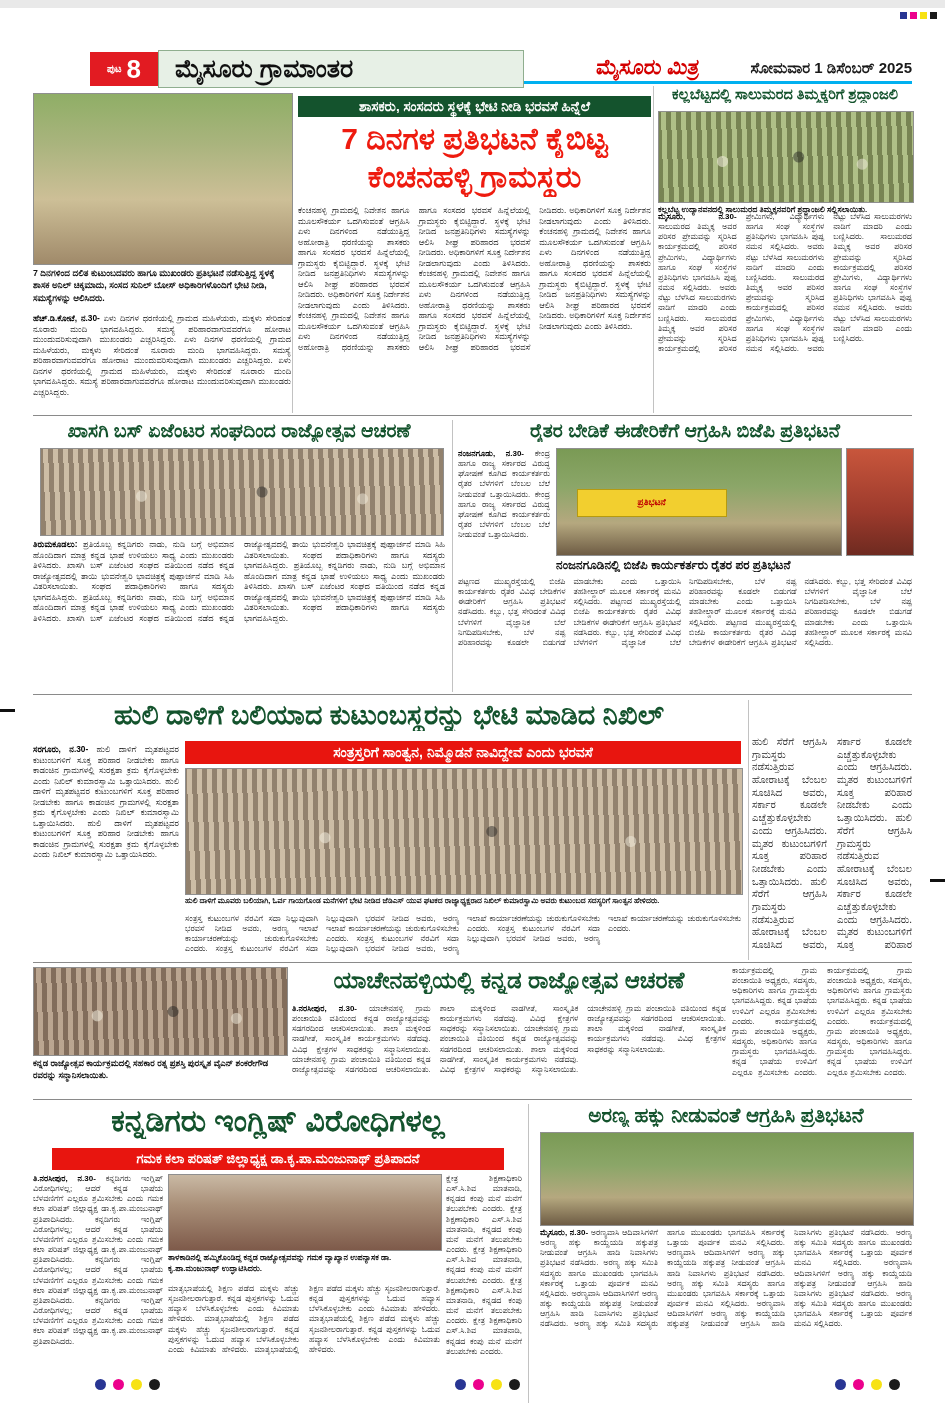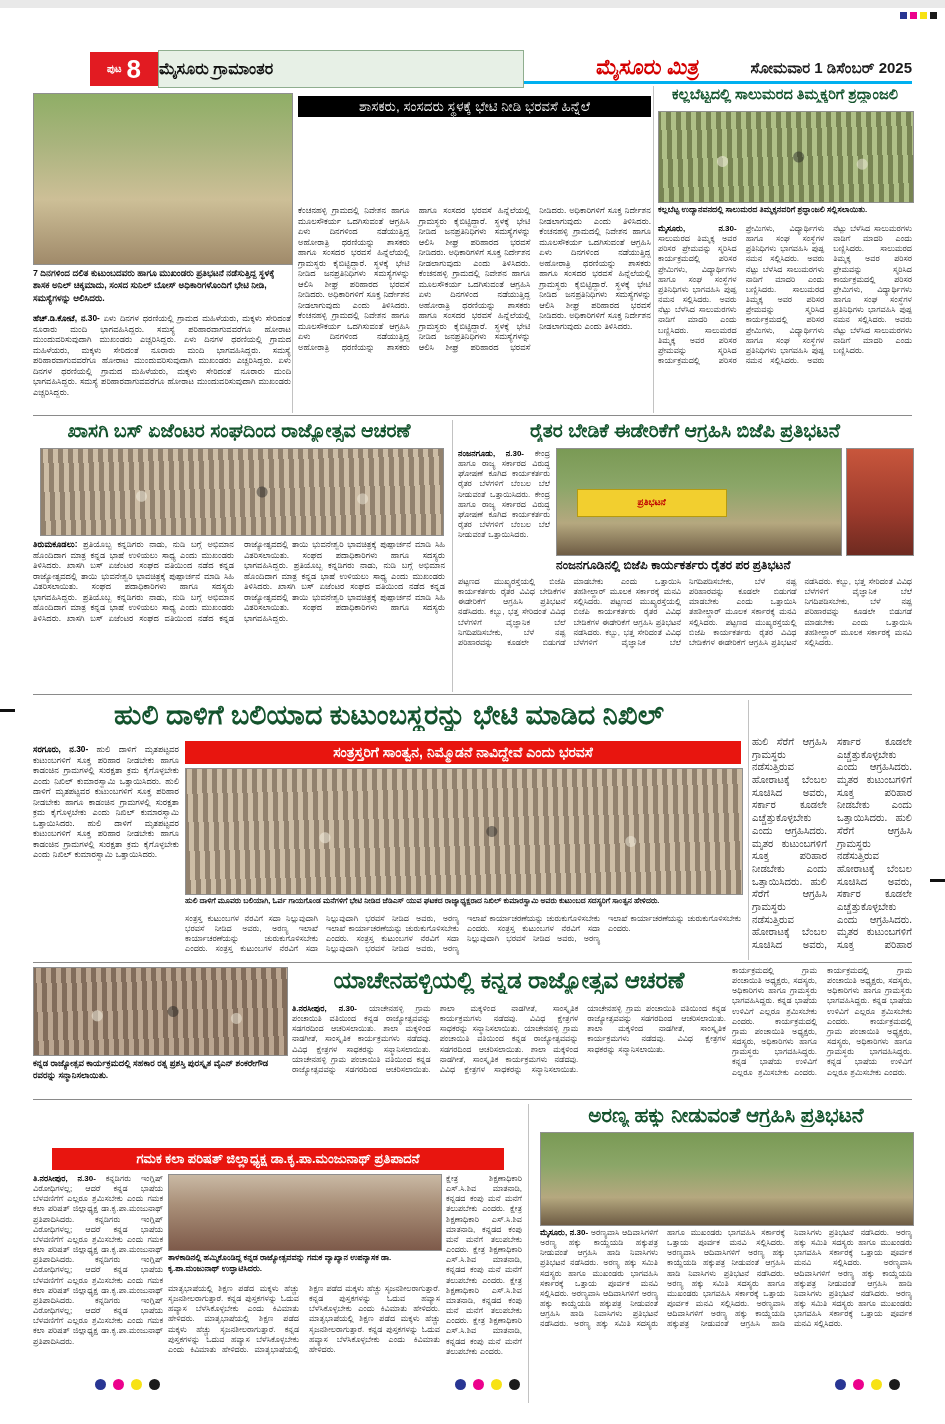--- a/index.html
+++ b/index.html
@@ -26,27 +26,27 @@
   .ph-b{background-color:#9ab06c;background-image:linear-gradient(180deg,#6f9a4f 0%,#9ab06c 45%,#c3b489 78%,#97805f 100%)}
   .ph-c{background-color:#c0ad93;background-image:linear-gradient(180deg,#ddd5c6 0%,#c0ad93 45%,#8d7a62 100%)}
   .ph-d{background-color:#a98f78;background-image:linear-gradient(180deg,#c9b9a4 0%,#a98f78 40%,#7e5a4a 100%)}
   .ph-e{background-color:#8ba668;background-image:linear-gradient(180deg,#7a9a55 0%,#8ba668 35%,#b5a87f 70%,#6e5c44 100%)}
   .ph-sliver{background:linear-gradient(180deg,#c8563c,#9c3a2c 60%,#6e2a20);border:1px solid #8f8f8f}
   .fleck2{background-image:
      radial-gradient(circle at 25% 55%, rgba(240,235,220,.55) 0 5px, transparent 6px),
      radial-gradient(circle at 55% 50%, rgba(30,30,30,.45) 0 5px, transparent 6px),
      radial-gradient(circle at 80% 58%, rgba(240,235,220,.5) 0 5px, transparent 6px),
      repeating-linear-gradient(88deg, rgba(40,30,25,.3) 0 5px, rgba(250,246,232,.22) 5px 10px)}
-  .kicker{background:#000000;color:#fff;font-weight:normal;font-size:13.5px;display:flex;align-items:center;justify-content:center;white-space:nowrap;overflow:hidden}
+  .kicker{background:#14532d;color:#fff;font-weight:bold;font-size:13.5px;display:flex;align-items:center;justify-content:center;white-space:nowrap;overflow:hidden}
   .redbar{background:#e8150f;color:#fff;font-weight:bold;display:flex;align-items:center;justify-content:center;white-space:nowrap;overflow:hidden}
   .main-hl{color:#ee1b0f;font-weight:800;font-size:30px;line-height:1.28;text-align:center;white-space:nowrap;overflow:hidden}
   .hd-red{background:#e21b22;color:#fff;display:flex;align-items:center;justify-content:center;gap:5px}
   .hd-red .pl{font-size:10px;font-weight:bold}
   .hd-red .pn{font-size:26px;font-weight:800;line-height:1}
-  .hd-sec{background:#e7f0e6;border:1px solid #8fae8f;display:flex;align-items:center;font-weight:bold;font-size:16px;color:#101010;box-sizing:border-box}
+  .hd-sec{background:#e7f0e6;border:1px solid #8fae8f;display:flex;align-items:center;font-weight:bold;font-size:25px;color:#101010;padding-left:16px;box-sizing:border-box}
   .hd-brand{color:#d40000;font-weight:800;font-size:21px;text-align:center;transform:skewX(-7deg)}
   .hd-date{font-size:15px;font-weight:bold;color:#1a1a1a;text-align:right}
   .blue-rule{background:#00b0f0}
   .regdot{position:absolute;width:11px;height:11px;border-radius:50%}
   .regsq{position:absolute;width:7px;height:7px}
   .cropmark{position:absolute;height:3px;background:#111}
   .banner{position:absolute;left:7%;top:38%;width:52%;height:24%;background:#f2cf2f;border:1px solid #b59a10;
           color:#c00000;font-size:9px;font-weight:bold;display:flex;align-items:center;justify-content:center;overflow:hidden}
 </style>
 </head>
@@ -78,28 +78,32 @@
   <div class="abs vline" style="left:653px;top:78px;height:327px"></div>
   <div class="abs hline" style="left:33px;top:407px;width:879px"></div>
 
   <div class="abs photo ph-a fleck" style="left:33px;top:85px;width:258px;height:170px"></div>
   <div class="abs cap" style="left:33px;top:259px;width:258px;height:42px;font-size:8.8px">7 ದಿನಗಳಿಂದ ದಲಿತ ಕುಟುಂಬದವರು ಹಾಗೂ ಮುಖಂಡರು ಪ್ರತಿಭಟನೆ ನಡೆಸುತ್ತಿದ್ದ ಸ್ಥಳಕ್ಕೆ ಶಾಸಕ ಅನಿಲ್ ಚಿಕ್ಕಮಾದು, ಸಂಸದ ಸುನಿಲ್ ಬೋಸ್ ಅಧಿಕಾರಿಗಳೊಂದಿಗೆ ಭೇಟಿ ನೀಡಿ, ಸಮಸ್ಯೆಗಳನ್ನು ಆಲಿಸಿದರು.</div>
   <div class="abs body-txt" style="left:33px;top:305px;width:258px;height:100px">
     <b>ಹೆಚ್.ಡಿ.ಕೋಟೆ, ನ.30- </b><span>ಏಳು ದಿನಗಳ ಧರಣಿಯಲ್ಲಿ ಗ್ರಾಮದ ಮಹಿಳೆಯರು, ಮಕ್ಕಳು ಸೇರಿದಂತೆ ನೂರಾರು ಮಂದಿ ಭಾಗವಹಿಸಿದ್ದರು. ಸಮಸ್ಯೆ ಪರಿಹಾರವಾಗುವವರೆಗೂ ಹೋರಾಟ ಮುಂದುವರಿಸುವುದಾಗಿ ಮುಖಂಡರು ಎಚ್ಚರಿಸಿದ್ದರು. ಏಳು ದಿನಗಳ ಧರಣಿಯಲ್ಲಿ ಗ್ರಾಮದ ಮಹಿಳೆಯರು, ಮಕ್ಕಳು ಸೇರಿದಂತೆ ನೂರಾರು ಮಂದಿ ಭಾಗವಹಿಸಿದ್ದರು. ಸಮಸ್ಯೆ ಪರಿಹಾರವಾಗುವವರೆಗೂ ಹೋರಾಟ ಮುಂದುವರಿಸುವುದಾಗಿ ಮುಖಂಡರು ಎಚ್ಚರಿಸಿದ್ದರು. ಏಳು ದಿನಗಳ ಧರಣಿಯಲ್ಲಿ ಗ್ರಾಮದ ಮಹಿಳೆಯರು, ಮಕ್ಕಳು ಸೇರಿದಂತೆ ನೂರಾರು ಮಂದಿ ಭಾಗವಹಿಸಿದ್ದರು. ಸಮಸ್ಯೆ ಪರಿಹಾರವಾಗುವವರೆಗೂ ಹೋರಾಟ ಮುಂದುವರಿಸುವುದಾಗಿ ಮುಖಂಡರು ಎಚ್ಚರಿಸಿದ್ದರು.</span>
   </div>
 
   <div class="abs kicker" style="left:298px;top:88px;width:353px;height:21px">ಶಾಸಕರು, ಸಂಸದರು ಸ್ಥಳಕ್ಕೆ ಭೇಟಿ ನೀಡಿ ಭರವಸೆ ಹಿನ್ನೆಲೆ</div>
+  <div class="abs" style="left:298px;top:112px;width:353px">
+    <div class="main-hl">7 ದಿನಗಳ ಪ್ರತಿಭಟನೆ ಕೈಬಿಟ್ಟ</div>
+    <div class="main-hl">ಕೆಂಚನಹಳ್ಳಿ ಗ್ರಾಮಸ್ಥರು</div>
+  </div>
   <div class="abs body-txt cols3" style="left:298px;top:197px;width:353px;height:206px">
     <span>ಕೆಂಚನಹಳ್ಳಿ ಗ್ರಾಮದಲ್ಲಿ ನಿವೇಶನ ಹಾಗೂ ಮೂಲಸೌಕರ್ಯ ಒದಗಿಸುವಂತೆ ಆಗ್ರಹಿಸಿ ಏಳು ದಿನಗಳಿಂದ ನಡೆಯುತ್ತಿದ್ದ ಅಹೋರಾತ್ರಿ ಧರಣಿಯನ್ನು ಶಾಸಕರು ಹಾಗೂ ಸಂಸದರ ಭರವಸೆ ಹಿನ್ನೆಲೆಯಲ್ಲಿ ಗ್ರಾಮಸ್ಥರು ಕೈಬಿಟ್ಟಿದ್ದಾರೆ. ಸ್ಥಳಕ್ಕೆ ಭೇಟಿ ನೀಡಿದ ಜನಪ್ರತಿನಿಧಿಗಳು ಸಮಸ್ಯೆಗಳನ್ನು ಆಲಿಸಿ ಶೀಘ್ರ ಪರಿಹಾರದ ಭರವಸೆ ನೀಡಿದರು. ಅಧಿಕಾರಿಗಳಿಗೆ ಸೂಕ್ತ ನಿರ್ದೇಶನ ನೀಡಲಾಗುವುದು ಎಂದು ತಿಳಿಸಿದರು. ಕೆಂಚನಹಳ್ಳಿ ಗ್ರಾಮದಲ್ಲಿ ನಿವೇಶನ ಹಾಗೂ ಮೂಲಸೌಕರ್ಯ ಒದಗಿಸುವಂತೆ ಆಗ್ರಹಿಸಿ ಏಳು ದಿನಗಳಿಂದ ನಡೆಯುತ್ತಿದ್ದ ಅಹೋರಾತ್ರಿ ಧರಣಿಯನ್ನು ಶಾಸಕರು ಹಾಗೂ ಸಂಸದರ ಭರವಸೆ ಹಿನ್ನೆಲೆಯಲ್ಲಿ ಗ್ರಾಮಸ್ಥರು ಕೈಬಿಟ್ಟಿದ್ದಾರೆ. ಸ್ಥಳಕ್ಕೆ ಭೇಟಿ ನೀಡಿದ ಜನಪ್ರತಿನಿಧಿಗಳು ಸಮಸ್ಯೆಗಳನ್ನು ಆಲಿಸಿ ಶೀಘ್ರ ಪರಿಹಾರದ ಭರವಸೆ ನೀಡಿದರು. ಅಧಿಕಾರಿಗಳಿಗೆ ಸೂಕ್ತ ನಿರ್ದೇಶನ ನೀಡಲಾಗುವುದು ಎಂದು ತಿಳಿಸಿದರು. ಕೆಂಚನಹಳ್ಳಿ ಗ್ರಾಮದಲ್ಲಿ ನಿವೇಶನ ಹಾಗೂ ಮೂಲಸೌಕರ್ಯ ಒದಗಿಸುವಂತೆ ಆಗ್ರಹಿಸಿ ಏಳು ದಿನಗಳಿಂದ ನಡೆಯುತ್ತಿದ್ದ ಅಹೋರಾತ್ರಿ ಧರಣಿಯನ್ನು ಶಾಸಕರು ಹಾಗೂ ಸಂಸದರ ಭರವಸೆ ಹಿನ್ನೆಲೆಯಲ್ಲಿ ಗ್ರಾಮಸ್ಥರು ಕೈಬಿಟ್ಟಿದ್ದಾರೆ. ಸ್ಥಳಕ್ಕೆ ಭೇಟಿ ನೀಡಿದ ಜನಪ್ರತಿನಿಧಿಗಳು ಸಮಸ್ಯೆಗಳನ್ನು ಆಲಿಸಿ ಶೀಘ್ರ ಪರಿಹಾರದ ಭರವಸೆ ನೀಡಿದರು. ಅಧಿಕಾರಿಗಳಿಗೆ ಸೂಕ್ತ ನಿರ್ದೇಶನ ನೀಡಲಾಗುವುದು ಎಂದು ತಿಳಿಸಿದರು. ಕೆಂಚನಹಳ್ಳಿ ಗ್ರಾಮದಲ್ಲಿ ನಿವೇಶನ ಹಾಗೂ ಮೂಲಸೌಕರ್ಯ ಒದಗಿಸುವಂತೆ ಆಗ್ರಹಿಸಿ ಏಳು ದಿನಗಳಿಂದ ನಡೆಯುತ್ತಿದ್ದ ಅಹೋರಾತ್ರಿ ಧರಣಿಯನ್ನು ಶಾಸಕರು ಹಾಗೂ ಸಂಸದರ ಭರವಸೆ ಹಿನ್ನೆಲೆಯಲ್ಲಿ ಗ್ರಾಮಸ್ಥರು ಕೈಬಿಟ್ಟಿದ್ದಾರೆ. ಸ್ಥಳಕ್ಕೆ ಭೇಟಿ ನೀಡಿದ ಜನಪ್ರತಿನಿಧಿಗಳು ಸಮಸ್ಯೆಗಳನ್ನು ಆಲಿಸಿ ಶೀಘ್ರ ಪರಿಹಾರದ ಭರವಸೆ ನೀಡಿದರು. ಅಧಿಕಾರಿಗಳಿಗೆ ಸೂಕ್ತ ನಿರ್ದೇಶನ ನೀಡಲಾಗುವುದು ಎಂದು ತಿಳಿಸಿದರು.</span>
   </div>
 
   <div class="abs hl" style="left:658px;top:78px;width:254px;font-size:14.5px">ಕಲ್ಲಬೆಟ್ಟದಲ್ಲಿ ಸಾಲುಮರದ ತಿಮ್ಮಕ್ಕರಿಗೆ ಶ್ರದ್ಧಾಂಜಲಿ</div>
   <div class="abs photo ph-b fleck2" style="left:658px;top:103px;width:254px;height:90px"></div>
   <div class="abs cap" style="left:658px;top:196px;width:254px;height:16px;font-size:8px">ಕಲ್ಲಬೆಟ್ಟ ಉದ್ಯಾನವನದಲ್ಲಿ ಸಾಲುಮರದ ತಿಮ್ಮಕ್ಕನವರಿಗೆ ಶ್ರದ್ಧಾಂಜಲಿ ಸಲ್ಲಿಸಲಾಯಿತು.</div>
-  <div class="abs body-txt cols3" style="left:658px;top:216px;width:254px;height:189px;font-size:8px">
+  <div class="abs body-txt cols3" style="left:658px;top:204px;width:254px;height:189px;font-size:8px">
     <b>ಮೈಸೂರು, ನ.30- </b><span>ಸಾಲುಮರದ ತಿಮ್ಮಕ್ಕ ಅವರ ಪರಿಸರ ಪ್ರೇಮವನ್ನು ಸ್ಮರಿಸಿದ ಕಾರ್ಯಕ್ರಮದಲ್ಲಿ ಪರಿಸರ ಪ್ರೇಮಿಗಳು, ವಿದ್ಯಾರ್ಥಿಗಳು ಹಾಗೂ ಸಂಘ ಸಂಸ್ಥೆಗಳ ಪ್ರತಿನಿಧಿಗಳು ಭಾಗವಹಿಸಿ ಪುಷ್ಪ ನಮನ ಸಲ್ಲಿಸಿದರು. ಅವರು ನೆಟ್ಟು ಬೆಳೆಸಿದ ಸಾಲುಮರಗಳು ನಾಡಿಗೆ ಮಾದರಿ ಎಂದು ಬಣ್ಣಿಸಿದರು. ಸಾಲುಮರದ ತಿಮ್ಮಕ್ಕ ಅವರ ಪರಿಸರ ಪ್ರೇಮವನ್ನು ಸ್ಮರಿಸಿದ ಕಾರ್ಯಕ್ರಮದಲ್ಲಿ ಪರಿಸರ ಪ್ರೇಮಿಗಳು, ವಿದ್ಯಾರ್ಥಿಗಳು ಹಾಗೂ ಸಂಘ ಸಂಸ್ಥೆಗಳ ಪ್ರತಿನಿಧಿಗಳು ಭಾಗವಹಿಸಿ ಪುಷ್ಪ ನಮನ ಸಲ್ಲಿಸಿದರು. ಅವರು ನೆಟ್ಟು ಬೆಳೆಸಿದ ಸಾಲುಮರಗಳು ನಾಡಿಗೆ ಮಾದರಿ ಎಂದು ಬಣ್ಣಿಸಿದರು. ಸಾಲುಮರದ ತಿಮ್ಮಕ್ಕ ಅವರ ಪರಿಸರ ಪ್ರೇಮವನ್ನು ಸ್ಮರಿಸಿದ ಕಾರ್ಯಕ್ರಮದಲ್ಲಿ ಪರಿಸರ ಪ್ರೇಮಿಗಳು, ವಿದ್ಯಾರ್ಥಿಗಳು ಹಾಗೂ ಸಂಘ ಸಂಸ್ಥೆಗಳ ಪ್ರತಿನಿಧಿಗಳು ಭಾಗವಹಿಸಿ ಪುಷ್ಪ ನಮನ ಸಲ್ಲಿಸಿದರು. ಅವರು ನೆಟ್ಟು ಬೆಳೆಸಿದ ಸಾಲುಮರಗಳು ನಾಡಿಗೆ ಮಾದರಿ ಎಂದು ಬಣ್ಣಿಸಿದರು. ಸಾಲುಮರದ ತಿಮ್ಮಕ್ಕ ಅವರ ಪರಿಸರ ಪ್ರೇಮವನ್ನು ಸ್ಮರಿಸಿದ ಕಾರ್ಯಕ್ರಮದಲ್ಲಿ ಪರಿಸರ ಪ್ರೇಮಿಗಳು, ವಿದ್ಯಾರ್ಥಿಗಳು ಹಾಗೂ ಸಂಘ ಸಂಸ್ಥೆಗಳ ಪ್ರತಿನಿಧಿಗಳು ಭಾಗವಹಿಸಿ ಪುಷ್ಪ ನಮನ ಸಲ್ಲಿಸಿದರು. ಅವರು ನೆಟ್ಟು ಬೆಳೆಸಿದ ಸಾಲುಮರಗಳು ನಾಡಿಗೆ ಮಾದರಿ ಎಂದು ಬಣ್ಣಿಸಿದರು.</span>
   </div>
 
   <div class="abs vline" style="left:452px;top:412px;height:272px"></div>
   <div class="abs hline" style="left:33px;top:686px;width:879px"></div>
 
   <div class="abs hl" style="left:33px;top:412px;width:412px;font-size:19px">ಖಾಸಗಿ ಬಸ್ ಏಜೆಂಟರ ಸಂಘದಿಂದ ರಾಜ್ಯೋತ್ಸವ ಆಚರಣೆ</div>
   <div class="abs photo ph-c fleck2" style="left:40px;top:440px;width:402px;height:86px"></div>
   <div class="abs body-txt cols2" style="left:33px;top:531px;width:412px;height:152px">
     <b>ತಿರುಮಕೂಡಲು: </b><span>ಪ್ರತಿಯೊಬ್ಬ ಕನ್ನಡಿಗರು ನಾಡು, ನುಡಿ ಬಗ್ಗೆ ಅಭಿಮಾನ ಹೊಂದಿದಾಗ ಮಾತ್ರ ಕನ್ನಡ ಭಾಷೆ ಉಳಿಯಲು ಸಾಧ್ಯ ಎಂದು ಮುಖಂಡರು ತಿಳಿಸಿದರು. ಖಾಸಗಿ ಬಸ್ ಏಜೆಂಟರ ಸಂಘದ ವತಿಯಿಂದ ನಡೆದ ಕನ್ನಡ ರಾಜ್ಯೋತ್ಸವದಲ್ಲಿ ತಾಯಿ ಭುವನೇಶ್ವರಿ ಭಾವಚಿತ್ರಕ್ಕೆ ಪುಷ್ಪಾರ್ಚನೆ ಮಾಡಿ ಸಿಹಿ ವಿತರಿಸಲಾಯಿತು. ಸಂಘದ ಪದಾಧಿಕಾರಿಗಳು ಹಾಗೂ ಸದಸ್ಯರು ಭಾಗವಹಿಸಿದ್ದರು. ಪ್ರತಿಯೊಬ್ಬ ಕನ್ನಡಿಗರು ನಾಡು, ನುಡಿ ಬಗ್ಗೆ ಅಭಿಮಾನ ಹೊಂದಿದಾಗ ಮಾತ್ರ ಕನ್ನಡ ಭಾಷೆ ಉಳಿಯಲು ಸಾಧ್ಯ ಎಂದು ಮುಖಂಡರು ತಿಳಿಸಿದರು. ಖಾಸಗಿ ಬಸ್ ಏಜೆಂಟರ ಸಂಘದ ವತಿಯಿಂದ ನಡೆದ ಕನ್ನಡ ರಾಜ್ಯೋತ್ಸವದಲ್ಲಿ ತಾಯಿ ಭುವನೇಶ್ವರಿ ಭಾವಚಿತ್ರಕ್ಕೆ ಪುಷ್ಪಾರ್ಚನೆ ಮಾಡಿ ಸಿಹಿ ವಿತರಿಸಲಾಯಿತು. ಸಂಘದ ಪದಾಧಿಕಾರಿಗಳು ಹಾಗೂ ಸದಸ್ಯರು ಭಾಗವಹಿಸಿದ್ದರು. ಪ್ರತಿಯೊಬ್ಬ ಕನ್ನಡಿಗರು ನಾಡು, ನುಡಿ ಬಗ್ಗೆ ಅಭಿಮಾನ ಹೊಂದಿದಾಗ ಮಾತ್ರ ಕನ್ನಡ ಭಾಷೆ ಉಳಿಯಲು ಸಾಧ್ಯ ಎಂದು ಮುಖಂಡರು ತಿಳಿಸಿದರು. ಖಾಸಗಿ ಬಸ್ ಏಜೆಂಟರ ಸಂಘದ ವತಿಯಿಂದ ನಡೆದ ಕನ್ನಡ ರಾಜ್ಯೋತ್ಸವದಲ್ಲಿ ತಾಯಿ ಭುವನೇಶ್ವರಿ ಭಾವಚಿತ್ರಕ್ಕೆ ಪುಷ್ಪಾರ್ಚನೆ ಮಾಡಿ ಸಿಹಿ ವಿತರಿಸಲಾಯಿತು. ಸಂಘದ ಪದಾಧಿಕಾರಿಗಳು ಹಾಗೂ ಸದಸ್ಯರು ಭಾಗವಹಿಸಿದ್ದರು.</span>
@@ -142,20 +146,21 @@
   <div class="abs hl" style="left:292px;top:959px;width:434px;font-size:23px">ಯಾಚೇನಹಳ್ಳಿಯಲ್ಲಿ ಕನ್ನಡ ರಾಜ್ಯೋತ್ಸವ ಆಚರಣೆ</div>
   <div class="abs body-txt cols3" style="left:292px;top:996px;width:434px;height:92px;font-size:8px">
     <b>ತಿ.ನರಸೀಪುರ, ನ.30- </b><span>ಯಾಚೇನಹಳ್ಳಿ ಗ್ರಾಮ ಪಂಚಾಯಿತಿ ವತಿಯಿಂದ ಕನ್ನಡ ರಾಜ್ಯೋತ್ಸವವನ್ನು ಸಡಗರದಿಂದ ಆಚರಿಸಲಾಯಿತು. ಶಾಲಾ ಮಕ್ಕಳಿಂದ ನಾಡಗೀತೆ, ಸಾಂಸ್ಕೃತಿಕ ಕಾರ್ಯಕ್ರಮಗಳು ನಡೆದವು. ವಿವಿಧ ಕ್ಷೇತ್ರಗಳ ಸಾಧಕರನ್ನು ಸನ್ಮಾನಿಸಲಾಯಿತು. ಯಾಚೇನಹಳ್ಳಿ ಗ್ರಾಮ ಪಂಚಾಯಿತಿ ವತಿಯಿಂದ ಕನ್ನಡ ರಾಜ್ಯೋತ್ಸವವನ್ನು ಸಡಗರದಿಂದ ಆಚರಿಸಲಾಯಿತು. ಶಾಲಾ ಮಕ್ಕಳಿಂದ ನಾಡಗೀತೆ, ಸಾಂಸ್ಕೃತಿಕ ಕಾರ್ಯಕ್ರಮಗಳು ನಡೆದವು. ವಿವಿಧ ಕ್ಷೇತ್ರಗಳ ಸಾಧಕರನ್ನು ಸನ್ಮಾನಿಸಲಾಯಿತು. ಯಾಚೇನಹಳ್ಳಿ ಗ್ರಾಮ ಪಂಚಾಯಿತಿ ವತಿಯಿಂದ ಕನ್ನಡ ರಾಜ್ಯೋತ್ಸವವನ್ನು ಸಡಗರದಿಂದ ಆಚರಿಸಲಾಯಿತು. ಶಾಲಾ ಮಕ್ಕಳಿಂದ ನಾಡಗೀತೆ, ಸಾಂಸ್ಕೃತಿಕ ಕಾರ್ಯಕ್ರಮಗಳು ನಡೆದವು. ವಿವಿಧ ಕ್ಷೇತ್ರಗಳ ಸಾಧಕರನ್ನು ಸನ್ಮಾನಿಸಲಾಯಿತು. ಯಾಚೇನಹಳ್ಳಿ ಗ್ರಾಮ ಪಂಚಾಯಿತಿ ವತಿಯಿಂದ ಕನ್ನಡ ರಾಜ್ಯೋತ್ಸವವನ್ನು ಸಡಗರದಿಂದ ಆಚರಿಸಲಾಯಿತು. ಶಾಲಾ ಮಕ್ಕಳಿಂದ ನಾಡಗೀತೆ, ಸಾಂಸ್ಕೃತಿಕ ಕಾರ್ಯಕ್ರಮಗಳು ನಡೆದವು. ವಿವಿಧ ಕ್ಷೇತ್ರಗಳ ಸಾಧಕರನ್ನು ಸನ್ಮಾನಿಸಲಾಯಿತು.</span>
   </div>
   <div class="abs body-txt cols2" style="left:732px;top:958px;width:180px;height:130px;font-size:8px">
     <span>ಕಾರ್ಯಕ್ರಮದಲ್ಲಿ ಗ್ರಾಮ ಪಂಚಾಯಿತಿ ಅಧ್ಯಕ್ಷರು, ಸದಸ್ಯರು, ಅಧಿಕಾರಿಗಳು ಹಾಗೂ ಗ್ರಾಮಸ್ಥರು ಭಾಗವಹಿಸಿದ್ದರು. ಕನ್ನಡ ಭಾಷೆಯ ಉಳಿವಿಗೆ ಎಲ್ಲರೂ ಶ್ರಮಿಸಬೇಕು ಎಂದರು. ಕಾರ್ಯಕ್ರಮದಲ್ಲಿ ಗ್ರಾಮ ಪಂಚಾಯಿತಿ ಅಧ್ಯಕ್ಷರು, ಸದಸ್ಯರು, ಅಧಿಕಾರಿಗಳು ಹಾಗೂ ಗ್ರಾಮಸ್ಥರು ಭಾಗವಹಿಸಿದ್ದರು. ಕನ್ನಡ ಭಾಷೆಯ ಉಳಿವಿಗೆ ಎಲ್ಲರೂ ಶ್ರಮಿಸಬೇಕು ಎಂದರು. ಕಾರ್ಯಕ್ರಮದಲ್ಲಿ ಗ್ರಾಮ ಪಂಚಾಯಿತಿ ಅಧ್ಯಕ್ಷರು, ಸದಸ್ಯರು, ಅಧಿಕಾರಿಗಳು ಹಾಗೂ ಗ್ರಾಮಸ್ಥರು ಭಾಗವಹಿಸಿದ್ದರು. ಕನ್ನಡ ಭಾಷೆಯ ಉಳಿವಿಗೆ ಎಲ್ಲರೂ ಶ್ರಮಿಸಬೇಕು ಎಂದರು. ಕಾರ್ಯಕ್ರಮದಲ್ಲಿ ಗ್ರಾಮ ಪಂಚಾಯಿತಿ ಅಧ್ಯಕ್ಷರು, ಸದಸ್ಯರು, ಅಧಿಕಾರಿಗಳು ಹಾಗೂ ಗ್ರಾಮಸ್ಥರು ಭಾಗವಹಿಸಿದ್ದರು. ಕನ್ನಡ ಭಾಷೆಯ ಉಳಿವಿಗೆ ಎಲ್ಲರೂ ಶ್ರಮಿಸಬೇಕು ಎಂದರು.</span>
   </div>
 
   <div class="abs vline" style="left:528px;top:1096px;height:299px"></div>
 
+  <div class="abs hl" style="left:33px;top:1096px;width:490px;font-size:30px">ಕನ್ನಡಿಗರು ಇಂಗ್ಲಿಷ್ ವಿರೋಧಿಗಳಲ್ಲ</div>
   <div class="abs redbar" style="left:52px;top:1140px;width:452px;height:22px;font-size:13px">ಗಮಕ ಕಲಾ ಪರಿಷತ್ ಜಿಲ್ಲಾಧ್ಯಕ್ಷ ಡಾ.ಕೃ.ಪಾ.ಮಂಜುನಾಥ್ ಪ್ರತಿಪಾದನೆ</div>
   <div class="abs body-txt" style="left:33px;top:1166px;width:130px;height:229px;font-size:8px">
     <b>ತಿ.ನರಸೀಪುರ, ನ.30- </b><span>ಕನ್ನಡಿಗರು ಇಂಗ್ಲಿಷ್ ವಿರೋಧಿಗಳಲ್ಲ; ಆದರೆ ಕನ್ನಡ ಭಾಷೆಯ ಬೆಳವಣಿಗೆಗೆ ಎಲ್ಲರೂ ಶ್ರಮಿಸಬೇಕು ಎಂದು ಗಮಕ ಕಲಾ ಪರಿಷತ್ ಜಿಲ್ಲಾಧ್ಯಕ್ಷ ಡಾ.ಕೃ.ಪಾ.ಮಂಜುನಾಥ್ ಪ್ರತಿಪಾದಿಸಿದರು. ಕನ್ನಡಿಗರು ಇಂಗ್ಲಿಷ್ ವಿರೋಧಿಗಳಲ್ಲ; ಆದರೆ ಕನ್ನಡ ಭಾಷೆಯ ಬೆಳವಣಿಗೆಗೆ ಎಲ್ಲರೂ ಶ್ರಮಿಸಬೇಕು ಎಂದು ಗಮಕ ಕಲಾ ಪರಿಷತ್ ಜಿಲ್ಲಾಧ್ಯಕ್ಷ ಡಾ.ಕೃ.ಪಾ.ಮಂಜುನಾಥ್ ಪ್ರತಿಪಾದಿಸಿದರು. ಕನ್ನಡಿಗರು ಇಂಗ್ಲಿಷ್ ವಿರೋಧಿಗಳಲ್ಲ; ಆದರೆ ಕನ್ನಡ ಭಾಷೆಯ ಬೆಳವಣಿಗೆಗೆ ಎಲ್ಲರೂ ಶ್ರಮಿಸಬೇಕು ಎಂದು ಗಮಕ ಕಲಾ ಪರಿಷತ್ ಜಿಲ್ಲಾಧ್ಯಕ್ಷ ಡಾ.ಕೃ.ಪಾ.ಮಂಜುನಾಥ್ ಪ್ರತಿಪಾದಿಸಿದರು. ಕನ್ನಡಿಗರು ಇಂಗ್ಲಿಷ್ ವಿರೋಧಿಗಳಲ್ಲ; ಆದರೆ ಕನ್ನಡ ಭಾಷೆಯ ಬೆಳವಣಿಗೆಗೆ ಎಲ್ಲರೂ ಶ್ರಮಿಸಬೇಕು ಎಂದು ಗಮಕ ಕಲಾ ಪರಿಷತ್ ಜಿಲ್ಲಾಧ್ಯಕ್ಷ ಡಾ.ಕೃ.ಪಾ.ಮಂಜುನಾಥ್ ಪ್ರತಿಪಾದಿಸಿದರು.</span>
   </div>
   <div class="abs photo ph-d fleck" style="left:168px;top:1166px;width:272px;height:75px"></div>
   <div class="abs cap" style="left:168px;top:1244px;width:272px;height:28px;font-size:8px">ತಾಳಕಾಡಿನಲ್ಲಿ ಹಮ್ಮಿಕೊಂಡಿದ್ದ ಕನ್ನಡ ರಾಜ್ಯೋತ್ಸವವನ್ನು ಗಮಕ ವ್ಯಾಖ್ಯಾನ ಉಪನ್ಯಾಸಕ ಡಾ. ಕೃ.ಪಾ.ಮಂಜುನಾಥ್ ಉದ್ಘಾಟಿಸಿದರು.</div>
   <div class="abs body-txt cols2" style="left:168px;top:1276px;width:272px;height:119px;font-size:8px">
     <span>ಮಾತೃಭಾಷೆಯಲ್ಲಿ ಶಿಕ್ಷಣ ಪಡೆದ ಮಕ್ಕಳು ಹೆಚ್ಚು ಸೃಜನಶೀಲರಾಗುತ್ತಾರೆ. ಕನ್ನಡ ಪುಸ್ತಕಗಳನ್ನು ಓದುವ ಹವ್ಯಾಸ ಬೆಳೆಸಿಕೊಳ್ಳಬೇಕು ಎಂದು ಕಿವಿಮಾತು ಹೇಳಿದರು. ಮಾತೃಭಾಷೆಯಲ್ಲಿ ಶಿಕ್ಷಣ ಪಡೆದ ಮಕ್ಕಳು ಹೆಚ್ಚು ಸೃಜನಶೀಲರಾಗುತ್ತಾರೆ. ಕನ್ನಡ ಪುಸ್ತಕಗಳನ್ನು ಓದುವ ಹವ್ಯಾಸ ಬೆಳೆಸಿಕೊಳ್ಳಬೇಕು ಎಂದು ಕಿವಿಮಾತು ಹೇಳಿದರು. ಮಾತೃಭಾಷೆಯಲ್ಲಿ ಶಿಕ್ಷಣ ಪಡೆದ ಮಕ್ಕಳು ಹೆಚ್ಚು ಸೃಜನಶೀಲರಾಗುತ್ತಾರೆ. ಕನ್ನಡ ಪುಸ್ತಕಗಳನ್ನು ಓದುವ ಹವ್ಯಾಸ ಬೆಳೆಸಿಕೊಳ್ಳಬೇಕು ಎಂದು ಕಿವಿಮಾತು ಹೇಳಿದರು. ಮಾತೃಭಾಷೆಯಲ್ಲಿ ಶಿಕ್ಷಣ ಪಡೆದ ಮಕ್ಕಳು ಹೆಚ್ಚು ಸೃಜನಶೀಲರಾಗುತ್ತಾರೆ. ಕನ್ನಡ ಪುಸ್ತಕಗಳನ್ನು ಓದುವ ಹವ್ಯಾಸ ಬೆಳೆಸಿಕೊಳ್ಳಬೇಕು ಎಂದು ಕಿವಿಮಾತು ಹೇಳಿದರು.</span>
   </div>
   <div class="abs body-txt" style="left:446px;top:1166px;width:76px;height:229px;font-size:8px">

